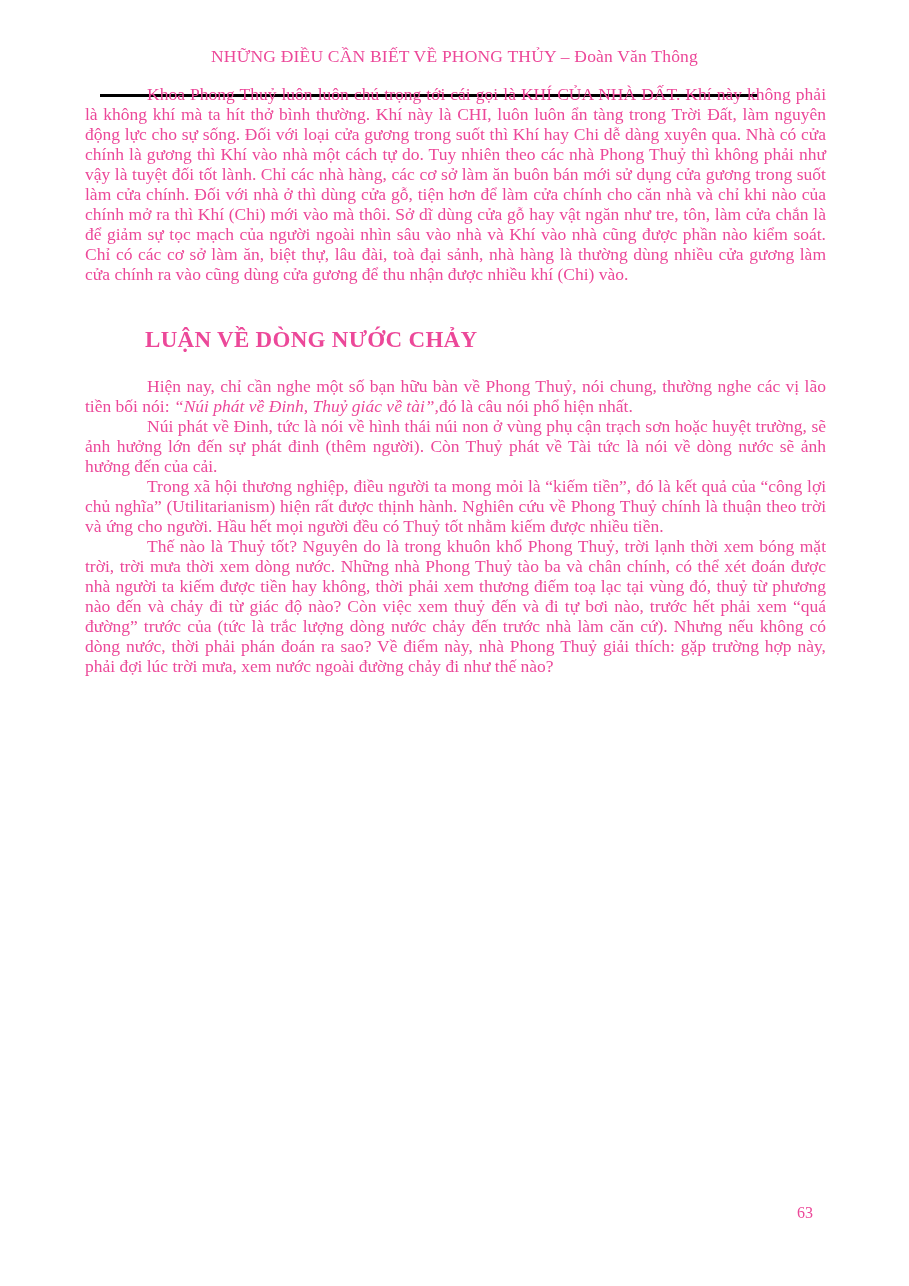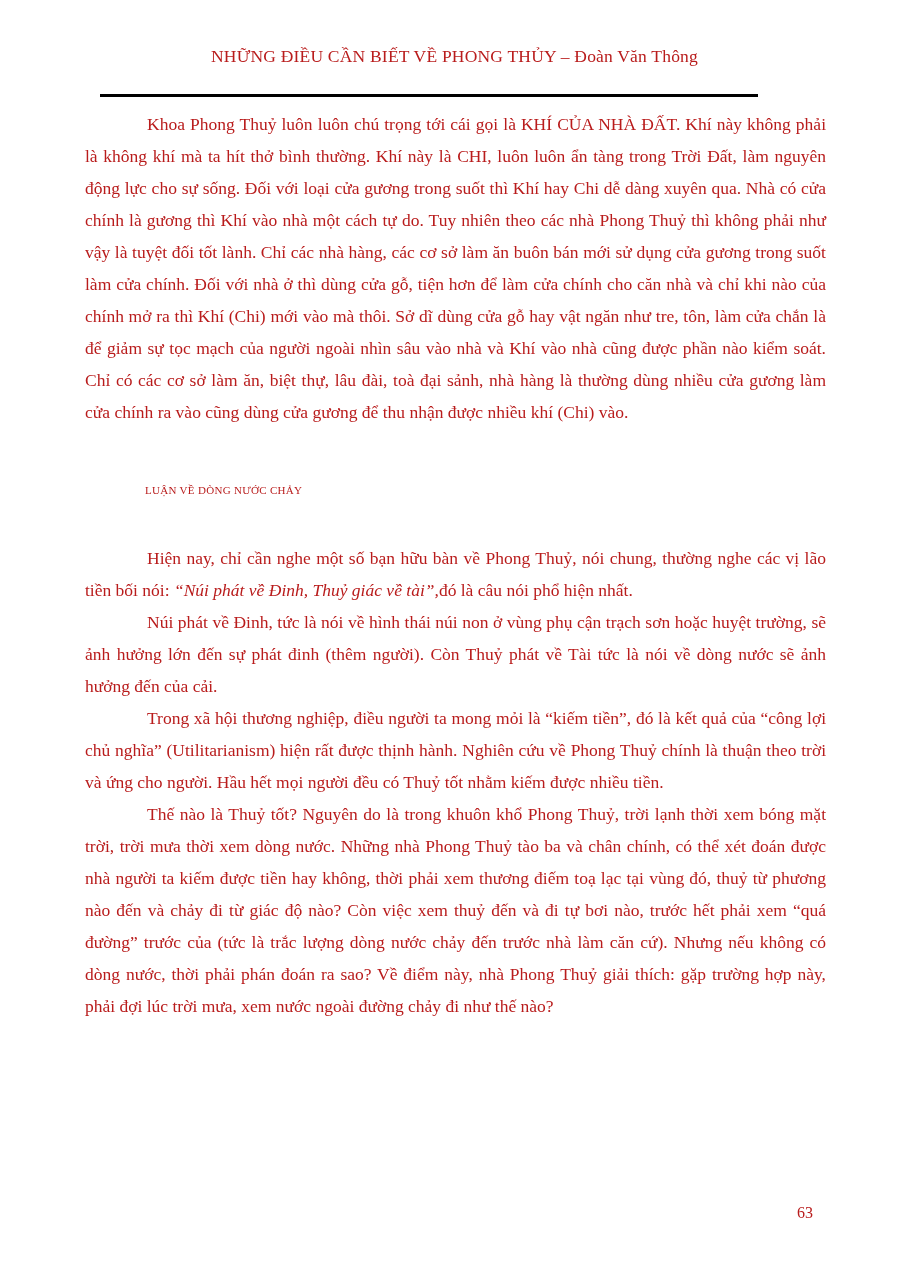--- a/index.html
+++ b/index.html
@@ -6,21 +6,21 @@
     margin: 0;
     padding: 0;
     background: #ffffff;
   }
   .page {
     position: relative;
     width: 909px;
     height: 1286px;
     background: #ffffff;
     font-family: "Liberation Serif", "DejaVu Serif", serif;
-    color: #b91c1c;
+    color: #ec4899;
     overflow: hidden;
   }
   .header {
     position: absolute;
     top: 46px;
     left: 0;
     width: 100%;
     text-align: center;
     font-size: 17.5px;
     letter-spacing: 0.2px;
@@ -29,35 +29,35 @@
   .header-rule {
     position: absolute;
     top: 94px;
     left: 100px;
     width: 658px;
     height: 3px;
     background: #000000;
   }
   .body-text {
     position: absolute;
-    top: 108px;
+    top: 84px;
     left: 85px;
     width: 741px;
     font-size: 17.5px;
-    line-height: 32px;
+    line-height: 20px;
     text-align: justify;
   }
   .body-text p {
     margin: 0;
     text-indent: 62px;
   }
   .section-heading {
-    margin: 46px 0 36px 60px;
-    font-weight: normal;
-    font-size: 11px;
+    margin: 46px 0 26px 60px;
+    font-weight: bold;
+    font-size: 23px;
     letter-spacing: 0.3px;
   }
   .italic {
     font-style: italic;
   }
   .page-number {
     position: absolute;
     top: 1204px;
     left: 797px;
     font-size: 16px;

